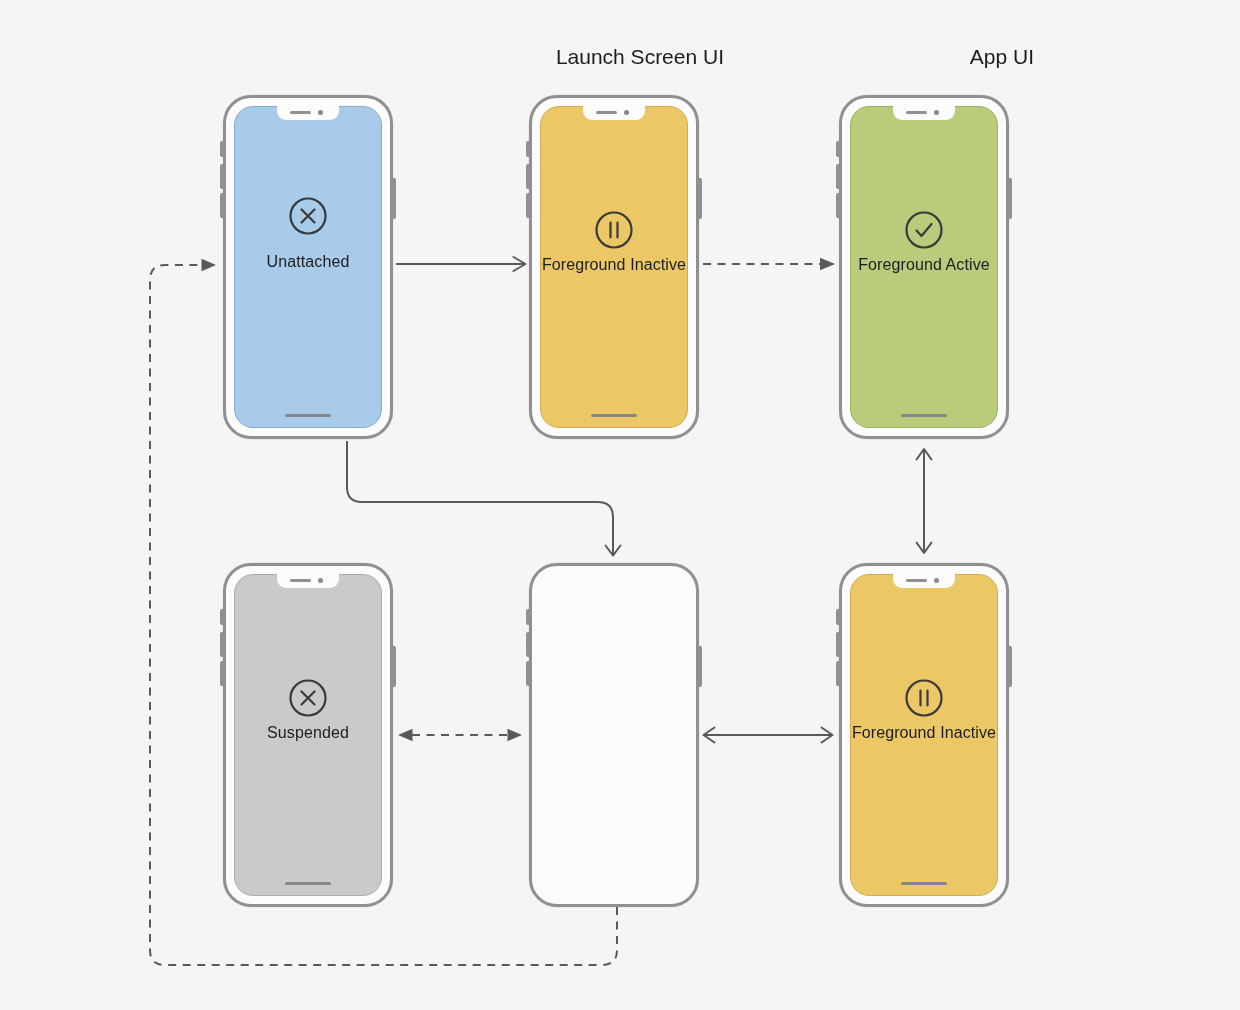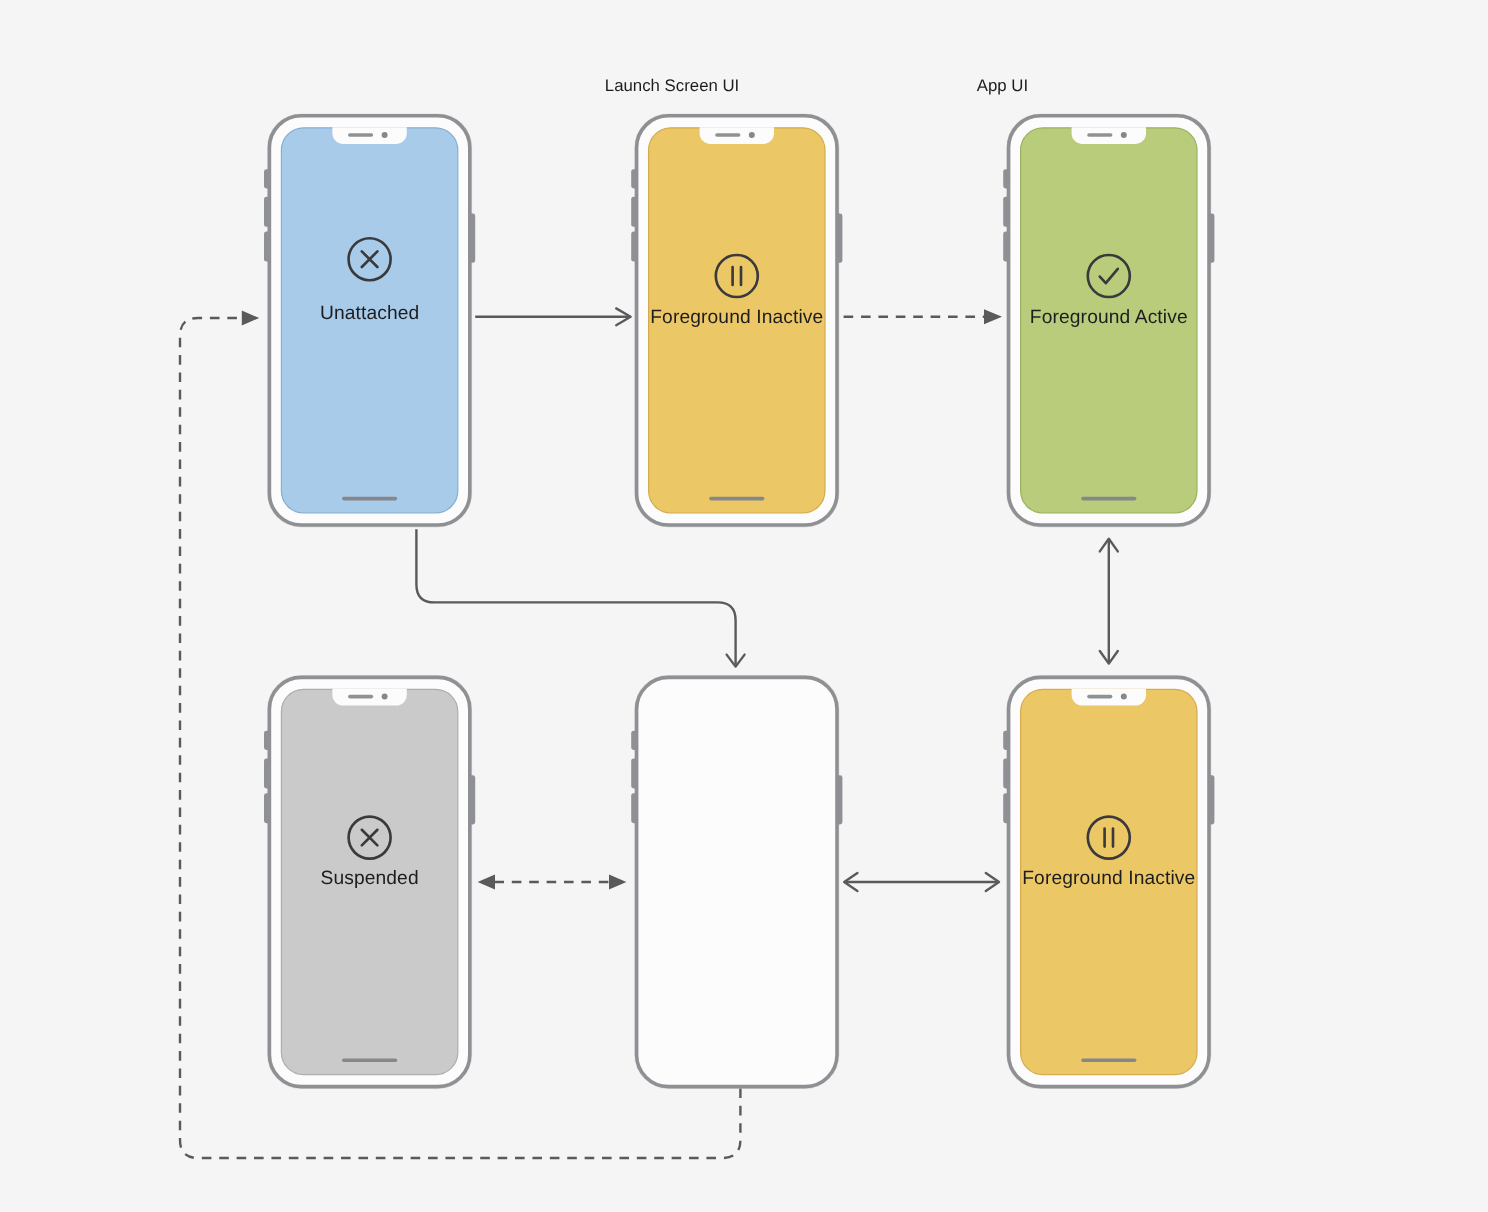--- a/index.html
+++ b/index.html
@@ -3,22 +3,22 @@
 <meta charset="utf-8">
 <style>
   html,body{margin:0;padding:0;}
   body{
     width:1240px;height:1010px;position:relative;overflow:hidden;
     background:#f5f5f6;
     font-family:"Liberation Sans", sans-serif;
     color:#1d1d1f;
   }
   .col-header{
-    position:absolute;top:59px;width:220px;height:24px;line-height:24px;
-    text-align:left;font-size:14px;color:#1d1d1f;
+    position:absolute;top:45px;width:220px;height:24px;line-height:24px;
+    text-align:right;font-size:21px;color:#1d1d1f;
   }
   #h-launch{left:504px;}
   #h-app{left:814px;}
 
   
   .phone{
     position:absolute;width:164px;height:338px;
     background:#fcfcfd;border:3px solid #8e9093;border-radius:28px;
     box-shadow:0 0 0 0.5px rgba(0,0,0,0.08);
   }

